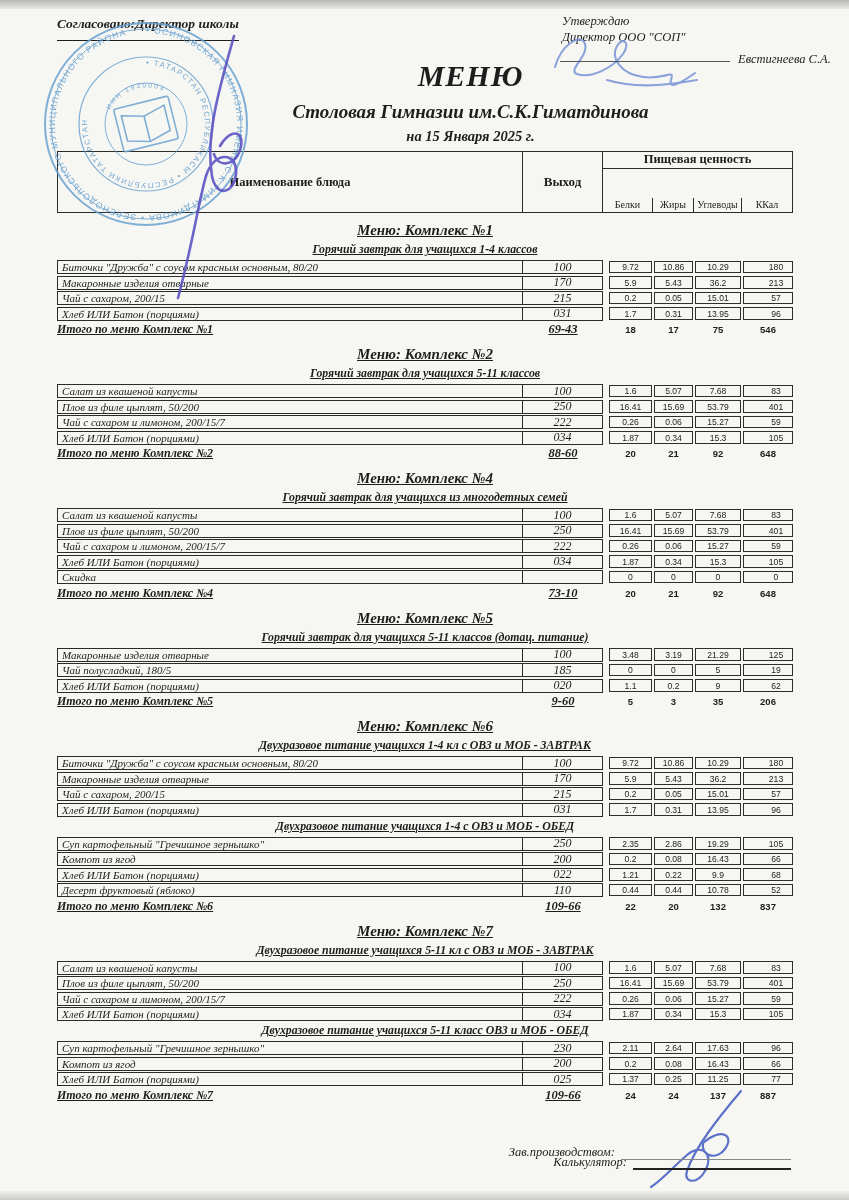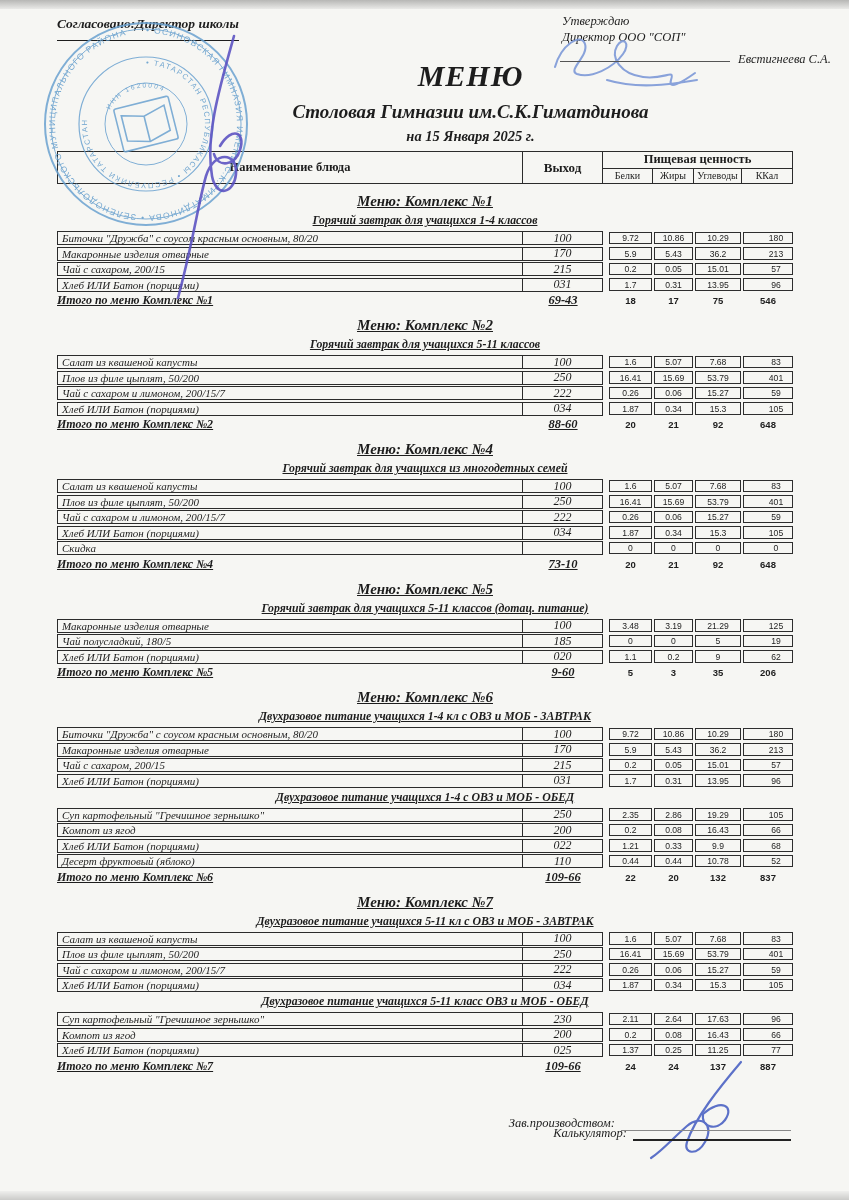--- a/index.html
+++ b/index.html
@@ -24,21 +24,21 @@
   .stamp{position:absolute;left:40px;top:18px;width:212px;height:212px;opacity:.85;pointer-events:none;z-index:5;}
   .stamp text{font-family:"Liberation Sans",sans-serif;}
   .sig-stamp{position:absolute;left:150px;top:28px;width:120px;height:278px;pointer-events:none;z-index:6;}
 
   
   .content{position:absolute;top:151px;left:57px;width:736px;}
   .table-head{display:flex;border:1.7px solid #2b2b2b;}
   .th-name{flex:1;display:flex;align-items:center;justify-content:center;font-weight:bold;font-size:12.5px;}
   .th-out{width:80px;border-left:1.7px solid #2b2b2b;display:flex;align-items:center;justify-content:center;
           font-weight:bold;font-size:13px;}
-  .th-nut{width:190px;border-left:1.7px solid #2b2b2b;display:flex;flex-direction:column;}
+  .th-nut{width:190px;border-left:1.7px solid #2b2b2b;display:flex;flex-direction:column;gap:29px;}
   .th-nut-title{text-align:center;font-weight:bold;font-size:12.5px;border-bottom:1.4px solid #2b2b2b;padding-bottom:1px;}
   .th-sub{display:flex;font-size:10px;text-align:center;}
   .th-sub span{padding:1px 0 2px;}
   .th-sub .s0{width:49px;}
   .th-sub .s1{width:41px;border-left:1.2px solid #2b2b2b;}
   .th-sub .s2{width:48px;border-left:1.2px solid #2b2b2b;}
   .th-sub .s3{flex:1;border-left:1.2px solid #2b2b2b;}
 
   .sec-title{text-align:center;font-weight:bold;font-style:italic;font-size:15px;
              text-decoration:underline;margin:9px 0 3px;}
@@ -476,21 +476,21 @@
               <div class="val v3">66</div>
             </div>
           </div>
           <div class="row">
             <div class="rowbox">
               <div class="cell-name">Хлеб ИЛИ Батон (порциями)</div>
               <div class="cell-out">022</div>
             </div>
             <div class="vals">
               <div class="val v0">1.21</div>
-              <div class="val v1">0.33</div>
+              <div class="val v1">0.22</div>
               <div class="val v2">9.9</div>
               <div class="val v3">68</div>
             </div>
           </div>
           <div class="row">
             <div class="rowbox">
               <div class="cell-name">Десерт фруктовый (яблоко)</div>
               <div class="cell-out">110</div>
             </div>
             <div class="vals">

